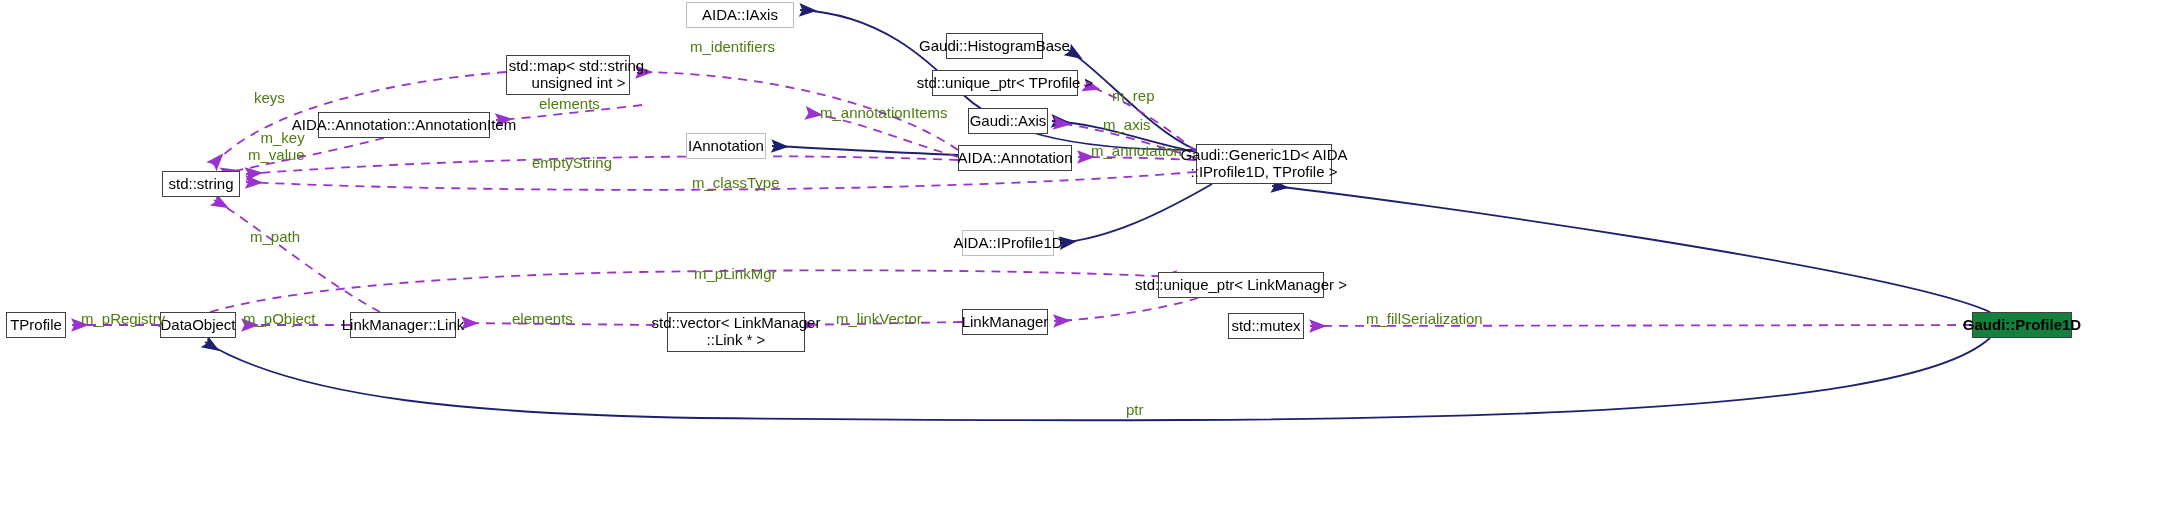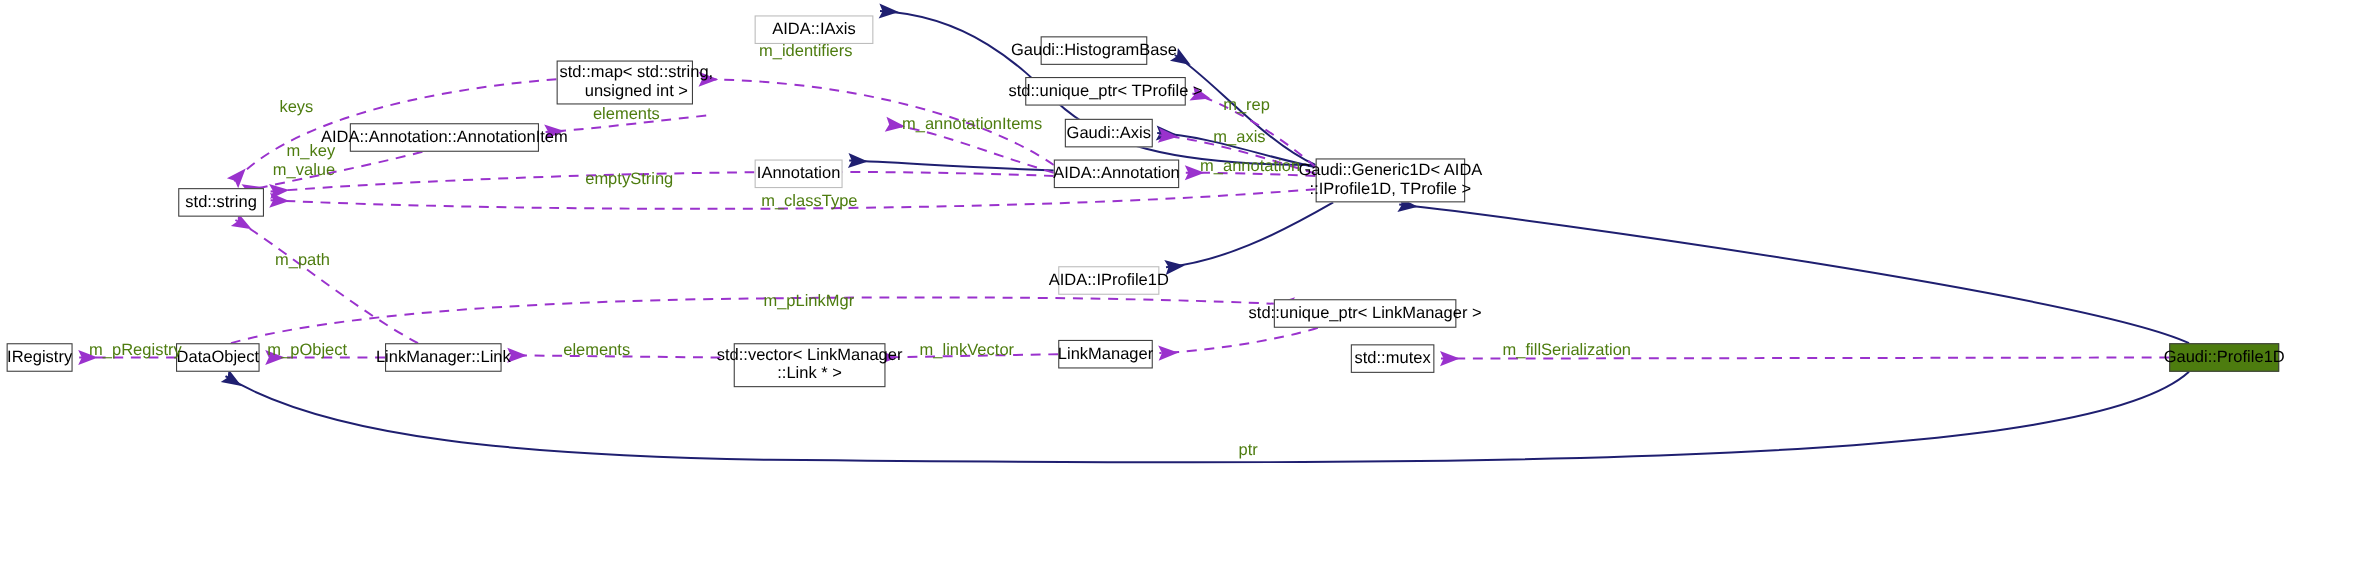--- a/index.html
+++ b/index.html
@@ -5,22 +5,22 @@
   html,body{margin:0;padding:0;background:#ffffff;}
   body{width:2160px;height:516px;overflow:hidden;
        font-family:"Liberation Sans", sans-serif;}
   #diagram{position:relative;width:2160px;height:516px;background:#fff;}
   svg{position:absolute;left:0;top:0;width:2160px;height:516px;}
   .nodebox{position:absolute;box-sizing:border-box;background:#ffffff;
            display:flex;align-items:center;justify-content:center;
            text-align:center;line-height:1.12;color:#000000;
            font-size:15px;white-space:pre;}
   .b-solid{border:1.5px solid #404040;}
-  .b-light{border:1.5px solid #bdbdbd;margin-top:12px;}
-  .b-hl{border:1.5px solid #404040;background:#4d7c0f;}
+  .b-light{border:1.5px solid #bdbdbd;}
+  .b-hl{border:1.5px solid #404040;background:#15803d;font-weight:bold;}
   .edgelabel{position:absolute;color:#4d7c0f;font-size:15px;
              white-space:pre;background:transparent;line-height:1.12;
              text-align:right;}
 </style>
 </head>
 <body>
 
 <div id="diagram">
 
   <svg viewBox="0 0 2160 516" xmlns="http://www.w3.org/2000/svg">
@@ -85,21 +85,21 @@
 
   <div class="nodebox b-solid" style="left:1196px;top:144px;width:136px;height:40px;">Gaudi::Generic1D&lt; AIDA
 ::IProfile1D, TProfile &gt;</div>
 
   <div class="nodebox b-solid" style="left:162px;top:171px;width:78px;height:26px;">std::string</div>
 
   <div class="nodebox b-light" style="left:962px;top:230px;width:92px;height:26px;">AIDA::IProfile1D</div>
 
   <div class="nodebox b-solid" style="left:1158px;top:272px;width:166px;height:26px;">std::unique_ptr&lt; LinkManager &gt;</div>
 
-  <div class="nodebox b-solid" style="left:6px;top:312px;width:60px;height:26px;">IRegistry</div>
+  <div class="nodebox b-solid" style="left:6px;top:312px;width:60px;height:26px;">TProfile</div>
 
   <div class="nodebox b-solid" style="left:160px;top:312px;width:76px;height:26px;">DataObject</div>
 
   <div class="nodebox b-solid" style="left:350px;top:312px;width:106px;height:26px;">LinkManager::Link</div>
 
   <div class="nodebox b-solid" style="left:655px;top:312px;width:138px;height:40px;margin-left:12px;">std::vector&lt; LinkManager
 ::Link * &gt;</div>
 
   <div class="nodebox b-solid" style="left:962px;top:309px;width:86px;height:26px;">LinkManager</div>
 

